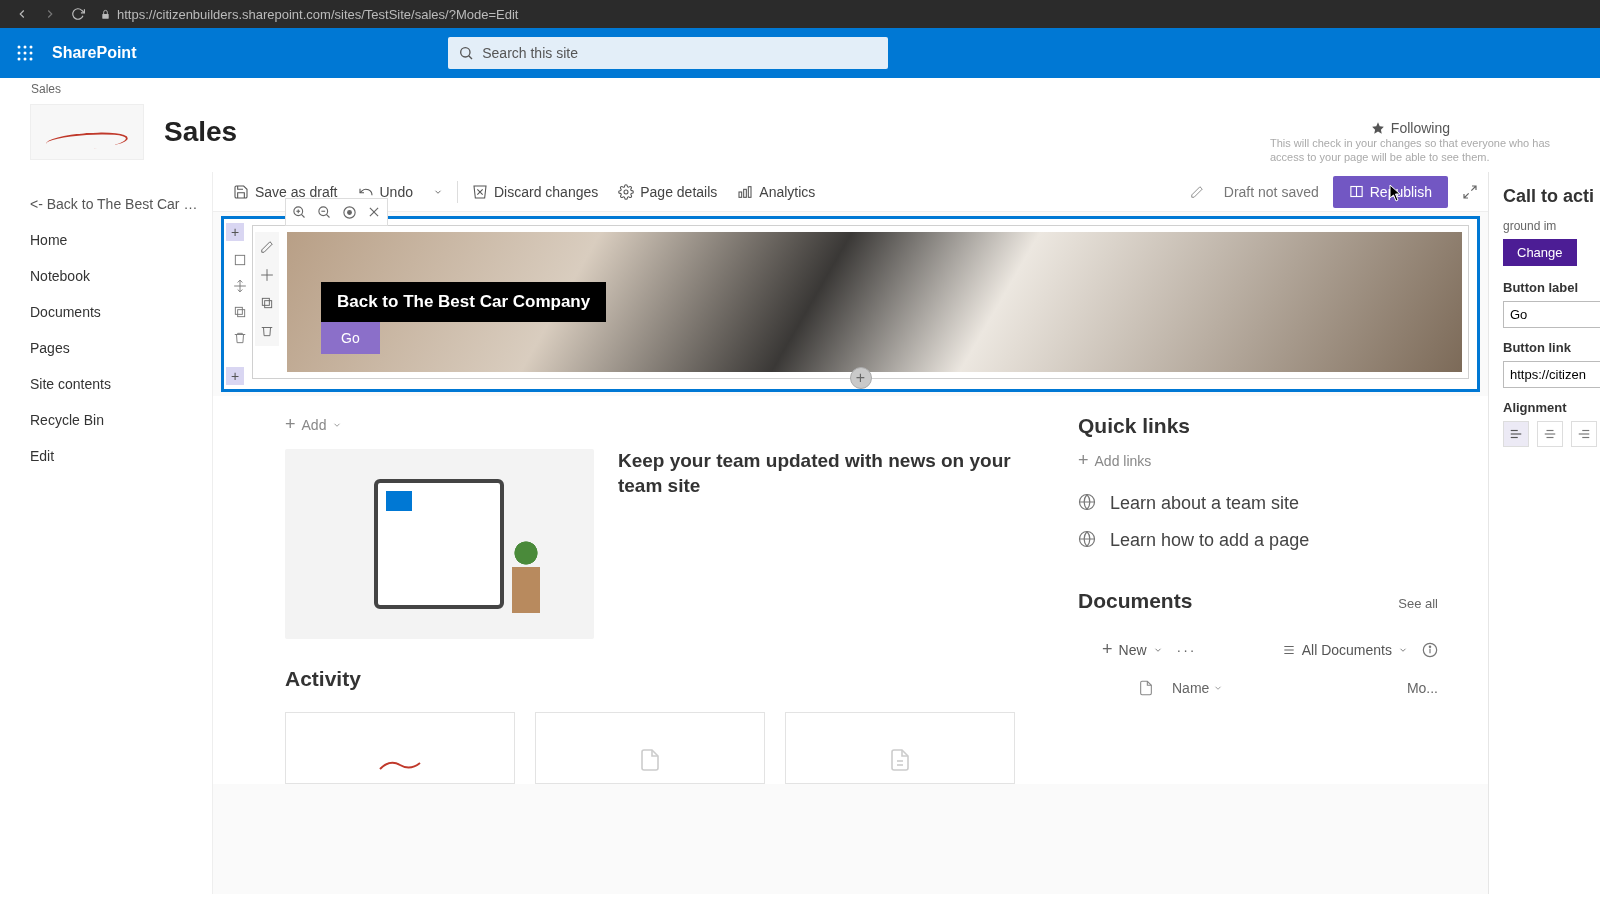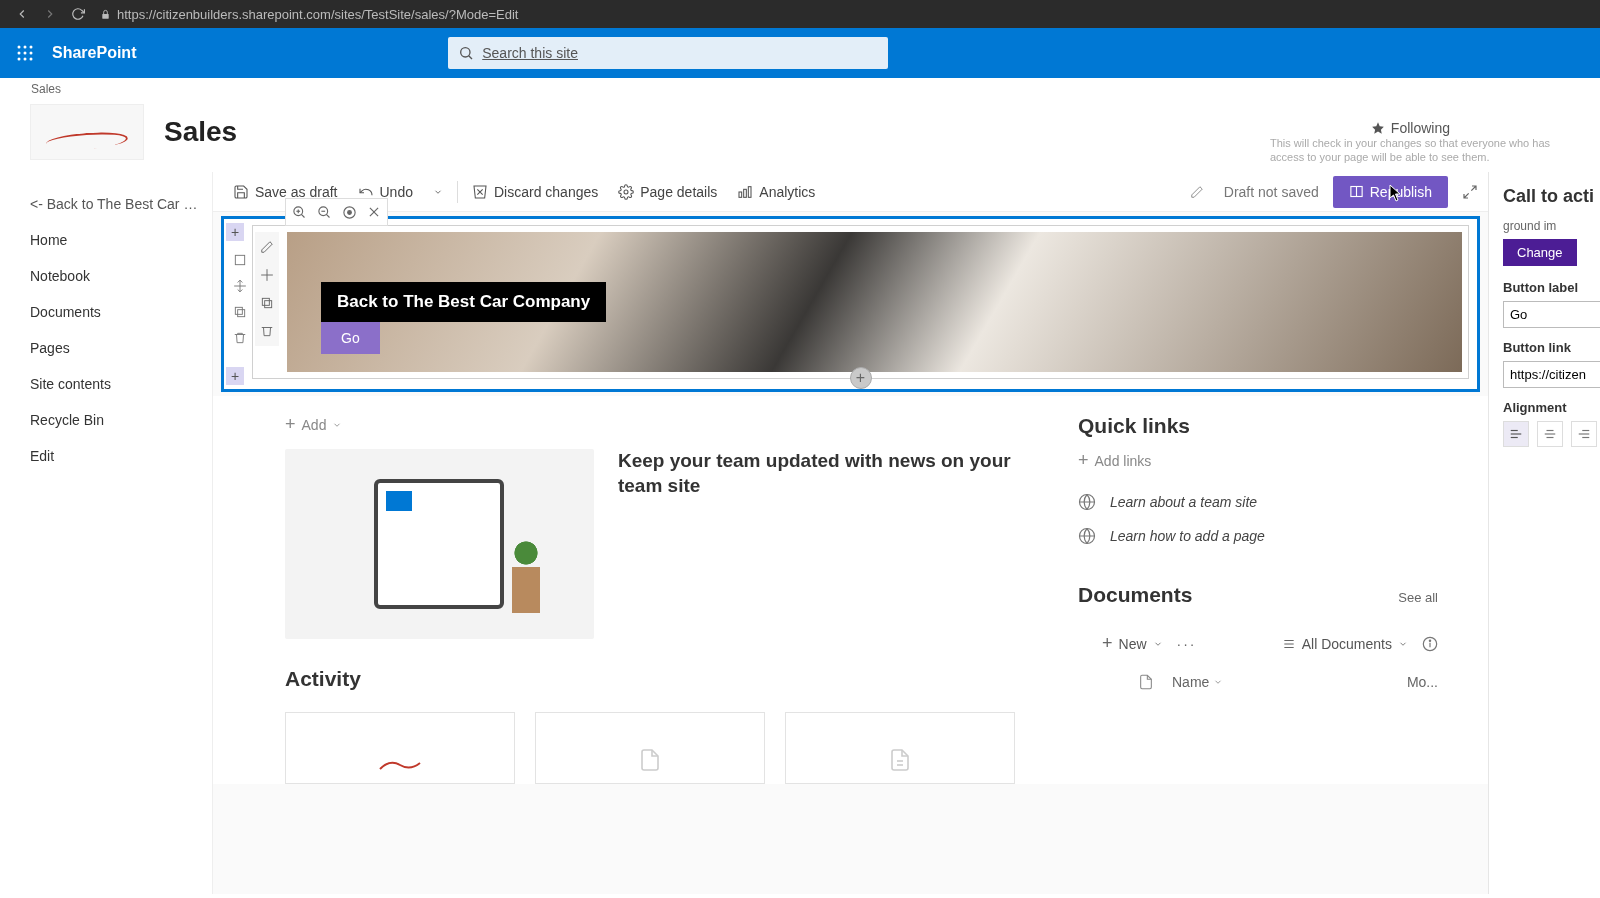--- a/index.html
+++ b/index.html
@@ -10,21 +10,21 @@
 .chrome .nav-icn { width:28px; height:28px; display:flex; align-items:center; justify-content:center; color:#bbb; cursor:pointer; }
 .chrome .lock { color:#bbb; margin-left:8px; margin-right:6px; }
 .chrome .url { color:#bbb; }
 
 
 .suite { height:50px; background:#0078d4; display:flex; align-items:center; color:#fff; }
 .suite .waffle { width:50px; height:50px; display:flex; align-items:center; justify-content:center; }
 .suite .brand { font-size:16px; font-weight:600; padding-left:2px; }
 .suite .search-wrap { margin-left:auto; margin-right:auto; }
 .suite .search { width:440px; height:32px; background:#e3eef8; border:none; border-radius:2px; display:flex; align-items:center; padding:0 10px; }
-.suite .search span.ph { color:#555; font-size:14px; margin-left:8px;text-decoration:underline; }
+.suite .search span.ph { color:#555; font-size:14px; margin-left:8px; }
 
 
 .crumb { height:18px; padding:4px 0 0 31px; color:#666; font-size:12px; }
 
 
 .sitehead { display:flex; align-items:center; padding:8px 30px 12px 30px; position:relative; }
 .sitehead .logo { width:114px; height:56px; border:1px solid #eee; background:#f7f7f7; display:flex; align-items:center; justify-content:center; margin-right:20px; position:relative; overflow:hidden; }
 .sitehead .logo::after { content:""; position:absolute; width:80px; height:14px; border:2px solid #c0392b; border-radius:50%; border-bottom:none; border-left:none; transform:rotate(-4deg); top:28px; }
 .sitehead h1 { font-size:28px; font-weight:600; color:#222; }
 .sitehead .follow { position:absolute; right:150px; top:24px; color:#555; font-size:14px; display:flex; align-items:center; gap:6px; }
@@ -74,21 +74,21 @@
 .ql-col { width:360px; }
 .add-l { color:#888; font-size:14px; display:flex; align-items:center; gap:6px; margin-bottom:14px; cursor:pointer; }
 .news-body { display:flex; gap:24px; }
 .news-img { width:350px; height:190px; background:#f3f3f3; border-radius:2px; display:flex; align-items:center; justify-content:center; position:relative; }
 .tablet { width:130px; height:130px; border:4px solid #444; border-radius:6px; background:#fff; position:relative; }
 .tablet::before { content:""; position:absolute; top:8px; left:8px; width:26px; height:20px; background:#0078d4; }
 .plant { position:absolute; right:54px; bottom:26px; width:28px; height:46px; background:#b88a5e; }
 .plant::before { content:""; position:absolute; top:-34px; left:-6px; width:40px; height:40px; background:radial-gradient(circle,#4a8a3a 40%, transparent 42%); }
 .news-text h3 { font-size:19px; font-weight:600; color:#333; line-height:1.3; margin-bottom:12px; }
 .news-text p { color:#666; font-size:15px; line-height:1.5; }
-.ql-item { display:flex; align-items:center; gap:14px; color:#444; font-size:14px; padding:8px 0; cursor:pointer;font-style:italic; }
+.ql-item { display:flex; gap:14px; color:#444; font-size:18px; padding:8px 0; cursor:pointer; }
 .ql-item .ic { color:#777; }
 
 .docs-head { display:flex; align-items:baseline; justify-content:space-between; margin-top:30px; }
 .docs-head h2 { font-size:21px; font-weight:600; }
 .docs-head .seeall { color:#666; font-size:13px; }
 .docs-bar { display:flex; align-items:center; gap:14px; color:#555; font-size:14px; margin-top:14px; }
 .docs-hdr { display:flex; align-items:center; gap:18px; color:#666; font-size:14px; margin-top:20px; padding-left:60px; }
 
 .activity { margin-top:28px; }
 .activity h2 { font-size:21px; font-weight:600; color:#333; margin-bottom:21px; }

